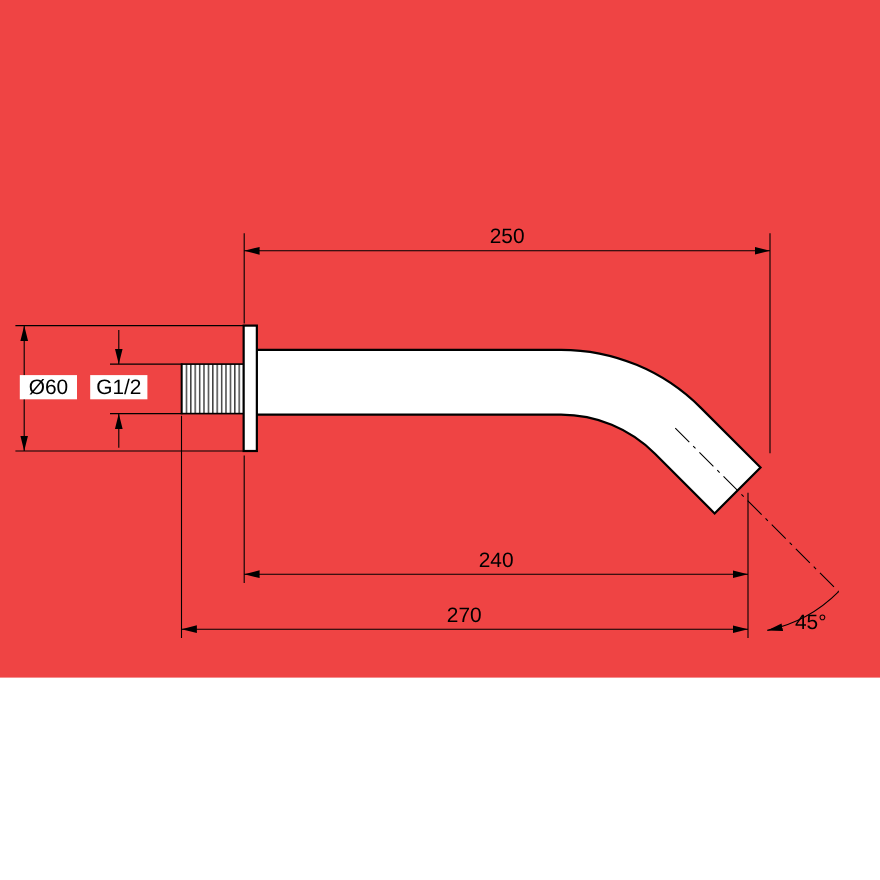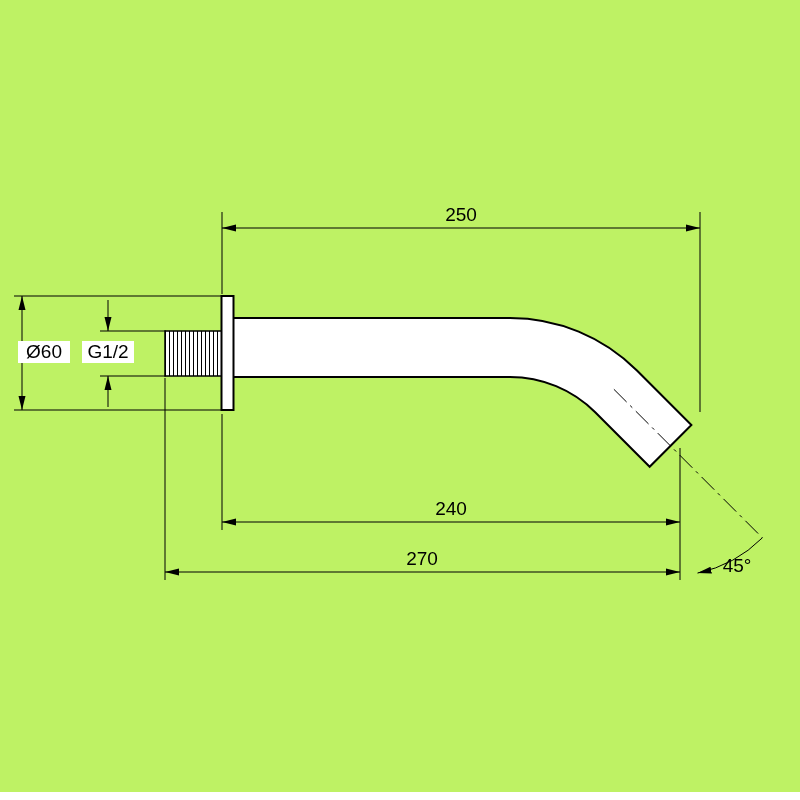--- a/index.html
+++ b/index.html
@@ -5,22 +5,22 @@
   html, body {
     margin: 0;
     padding: 0;
     width: 800px;
     height: 800px;
     background: #ffffff;
     font-family: "Liberation Sans", sans-serif;
   }
   .canvas-wrap {
     width: 800px;
-    height: 792px;
-    background: #bef264;
+    height: 616px;
+    background: #ef4444;
   }
   svg { display: block; }
   .dim-text {
     font-family: "Liberation Sans", sans-serif;
     font-size: 19px;
     fill: #000000;
   }
   .thin  { stroke: #000000; stroke-width: 1;   fill: none; }
   .thick { stroke: #000000; stroke-width: 2;   fill: #ffffff; }
   .mask  { fill: #ffffff; stroke: none; }

